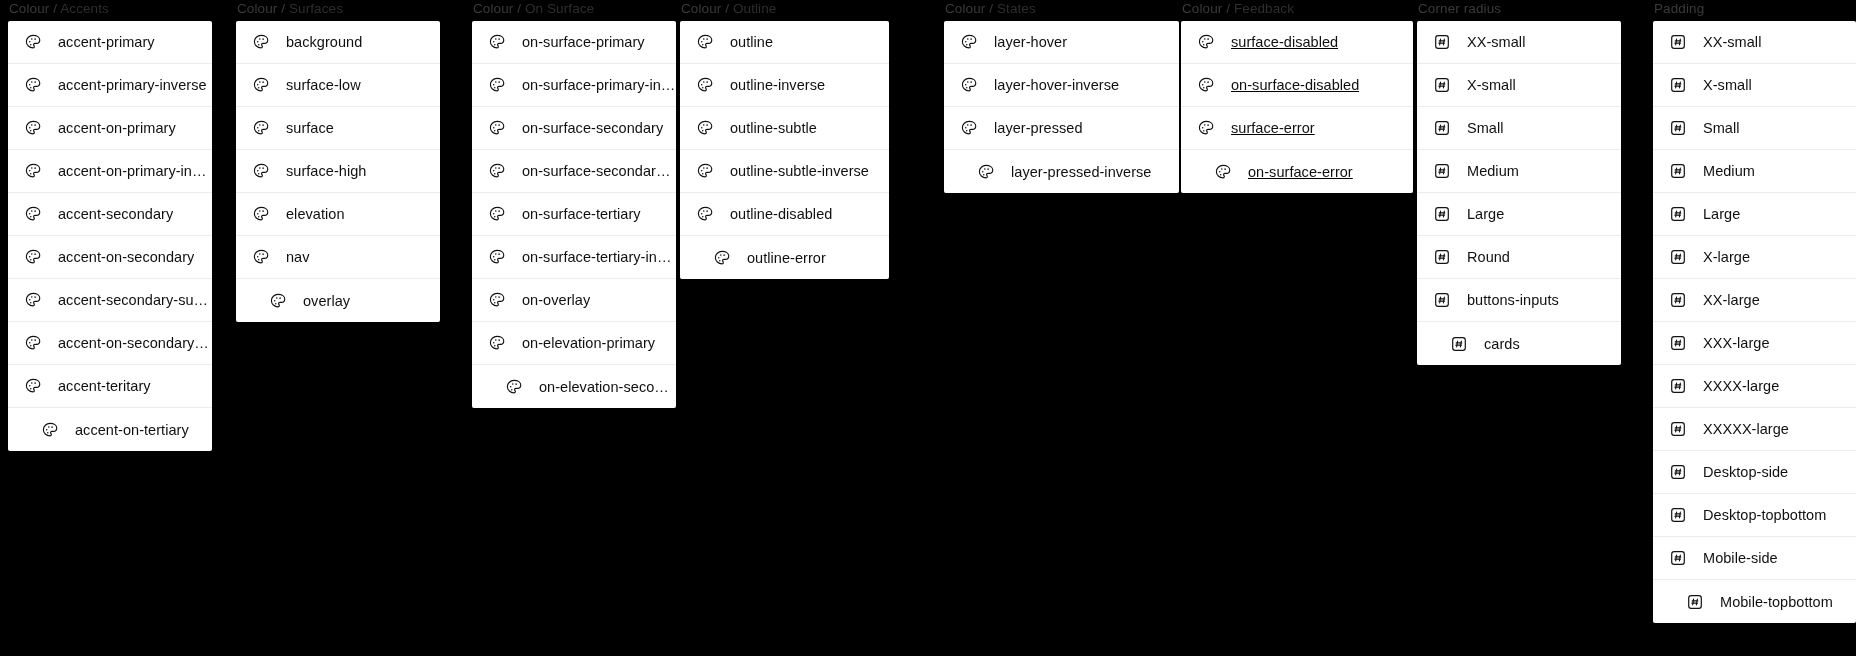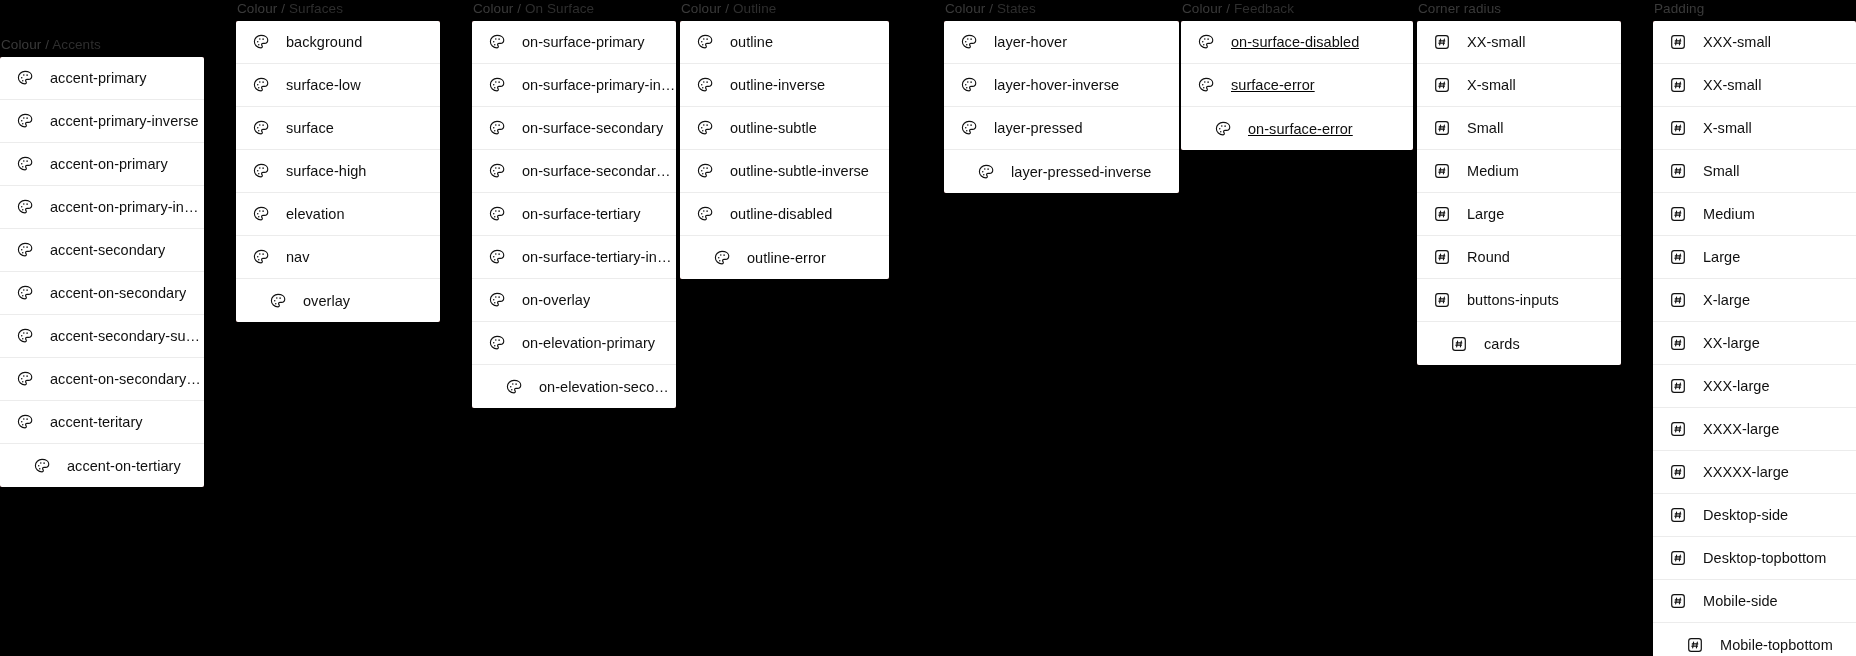--- a/index.html
+++ b/index.html
@@ -76,21 +76,21 @@
     white-space: nowrap;
     overflow: hidden;
     text-overflow: ellipsis;
     letter-spacing: 0.05px;
   }
 </style>
 </head>
 <body>
 
 <div id="board">
-    <div class="group" style="left: 0px; width: 204px; margin-top: 36px;">
+    <div class="group" style="left: 8px; width: 204px;">
       <div class="group-header"><span class="gh-prefix">Colour / </span><span class="gh-suffix">Accents</span></div>
       <div class="card">
         <div class="row">
           <span class="row-icon">
             <svg viewBox="0 0 24 24" fill="none" xmlns="http://www.w3.org/2000/svg">
               <path d="M12 3.2c-4.9 0-8.8 3.7-8.8 8.3 0 4.6 3.9 8.3 8.8 8.3 1 0 1.8-.8 1.8-1.8 0-.5-.2-.9-.5-1.2-.3-.3-.5-.7-.5-1.2 0-1 .8-1.8 1.8-1.8h1.9c2.5 0 4.5-2 4.5-4.5 0-3.5-3.6-6.1-9-6.1z" stroke="currentColor" stroke-width="1.5" stroke-linejoin="round"></path>
               <circle cx="7.6" cy="11.6" r="1.05" fill="currentColor"></circle>
               <circle cx="10.4" cy="7.9" r="1.05" fill="currentColor"></circle>
               <circle cx="14.8" cy="8.2" r="1.05" fill="currentColor"></circle>
               <circle cx="9.0" cy="15.6" r="1.05" fill="currentColor"></circle>
@@ -546,20 +546,32 @@
         <div class="row">
           <span class="row-icon">
             <svg viewBox="0 0 24 24" fill="none" xmlns="http://www.w3.org/2000/svg">
               <path d="M12 3.2c-4.9 0-8.8 3.7-8.8 8.3 0 4.6 3.9 8.3 8.8 8.3 1 0 1.8-.8 1.8-1.8 0-.5-.2-.9-.5-1.2-.3-.3-.5-.7-.5-1.2 0-1 .8-1.8 1.8-1.8h1.9c2.5 0 4.5-2 4.5-4.5 0-3.5-3.6-6.1-9-6.1z" stroke="currentColor" stroke-width="1.5" stroke-linejoin="round"></path>
               <circle cx="7.6" cy="11.6" r="1.05" fill="currentColor"></circle>
               <circle cx="10.4" cy="7.9" r="1.05" fill="currentColor"></circle>
               <circle cx="14.8" cy="8.2" r="1.05" fill="currentColor"></circle>
               <circle cx="9.0" cy="15.6" r="1.05" fill="currentColor"></circle>
             </svg>
           </span>
+          <span class="row-label">surface-disabled</span>
+        </div>
+        <div class="row">
+          <span class="row-icon">
+            <svg viewBox="0 0 24 24" fill="none" xmlns="http://www.w3.org/2000/svg">
+              <path d="M12 3.2c-4.9 0-8.8 3.7-8.8 8.3 0 4.6 3.9 8.3 8.8 8.3 1 0 1.8-.8 1.8-1.8 0-.5-.2-.9-.5-1.2-.3-.3-.5-.7-.5-1.2 0-1 .8-1.8 1.8-1.8h1.9c2.5 0 4.5-2 4.5-4.5 0-3.5-3.6-6.1-9-6.1z" stroke="currentColor" stroke-width="1.5" stroke-linejoin="round"></path>
+              <circle cx="7.6" cy="11.6" r="1.05" fill="currentColor"></circle>
+              <circle cx="10.4" cy="7.9" r="1.05" fill="currentColor"></circle>
+              <circle cx="14.8" cy="8.2" r="1.05" fill="currentColor"></circle>
+              <circle cx="9.0" cy="15.6" r="1.05" fill="currentColor"></circle>
+            </svg>
+          </span>
           <span class="row-label">on-surface-disabled</span>
         </div>
         <div class="row">
           <span class="row-icon">
             <svg viewBox="0 0 24 24" fill="none" xmlns="http://www.w3.org/2000/svg">
               <path d="M12 3.2c-4.9 0-8.8 3.7-8.8 8.3 0 4.6 3.9 8.3 8.8 8.3 1 0 1.8-.8 1.8-1.8 0-.5-.2-.9-.5-1.2-.3-.3-.5-.7-.5-1.2 0-1 .8-1.8 1.8-1.8h1.9c2.5 0 4.5-2 4.5-4.5 0-3.5-3.6-6.1-9-6.1z" stroke="currentColor" stroke-width="1.5" stroke-linejoin="round"></path>
               <circle cx="7.6" cy="11.6" r="1.05" fill="currentColor"></circle>
               <circle cx="10.4" cy="7.9" r="1.05" fill="currentColor"></circle>
               <circle cx="14.8" cy="8.2" r="1.05" fill="currentColor"></circle>
               <circle cx="9.0" cy="15.6" r="1.05" fill="currentColor"></circle>
@@ -661,29 +673,20 @@
     <div class="group" style="left: 1653px; width: 203px;">
       <div class="group-header"><span class="gh-prefix">Padding</span><span class="gh-suffix"></span></div>
       <div class="card">
         <div class="row">
           <span class="row-icon">
             <svg viewBox="0 0 24 24" fill="none" xmlns="http://www.w3.org/2000/svg">
               <rect x="3.6" y="3.6" width="16.8" height="16.8" rx="3.2" stroke="currentColor" stroke-width="1.6"></rect>
               <path d="M10.1 8.2 8.9 15.8M15.1 8.2l-1.2 7.6M8.3 10.5h7.4M7.8 13.5h7.4" stroke="currentColor" stroke-width="1.5" stroke-linecap="round"></path>
             </svg>
           </span>
-          <span class="row-label">XXX-small</span>
-        </div>
-        <div class="row">
-          <span class="row-icon">
-            <svg viewBox="0 0 24 24" fill="none" xmlns="http://www.w3.org/2000/svg">
-              <rect x="3.6" y="3.6" width="16.8" height="16.8" rx="3.2" stroke="currentColor" stroke-width="1.6"></rect>
-              <path d="M10.1 8.2 8.9 15.8M15.1 8.2l-1.2 7.6M8.3 10.5h7.4M7.8 13.5h7.4" stroke="currentColor" stroke-width="1.5" stroke-linecap="round"></path>
-            </svg>
-          </span>
           <span class="row-label">XX-small</span>
         </div>
         <div class="row">
           <span class="row-icon">
             <svg viewBox="0 0 24 24" fill="none" xmlns="http://www.w3.org/2000/svg">
               <rect x="3.6" y="3.6" width="16.8" height="16.8" rx="3.2" stroke="currentColor" stroke-width="1.6"></rect>
               <path d="M10.1 8.2 8.9 15.8M15.1 8.2l-1.2 7.6M8.3 10.5h7.4M7.8 13.5h7.4" stroke="currentColor" stroke-width="1.5" stroke-linecap="round"></path>
             </svg>
           </span>
           <span class="row-label">X-small</span>

